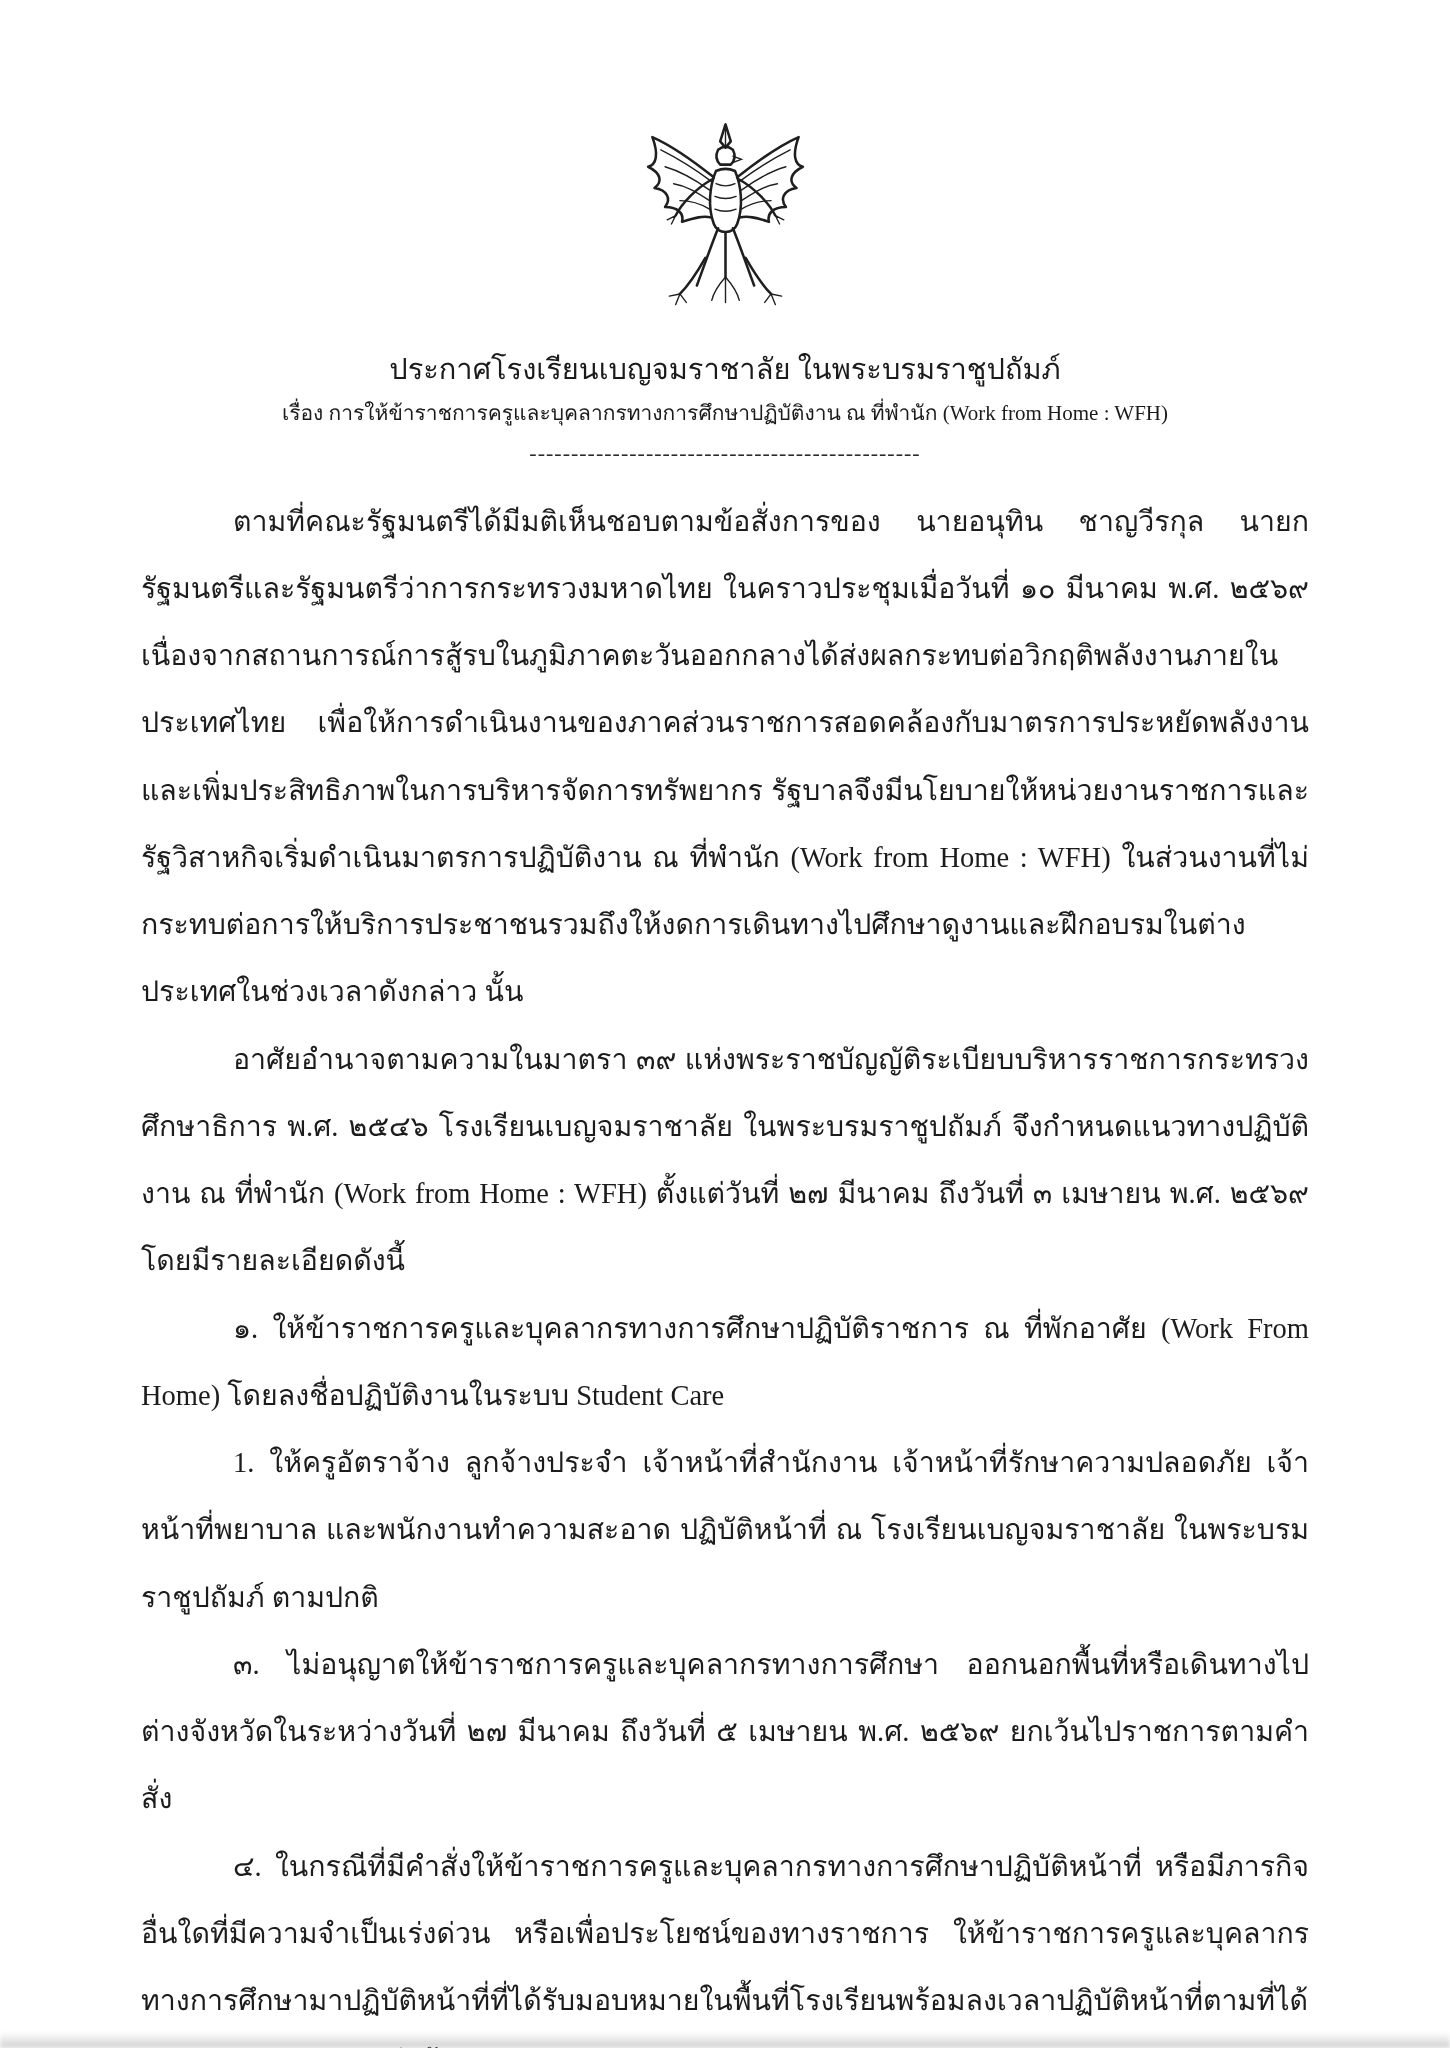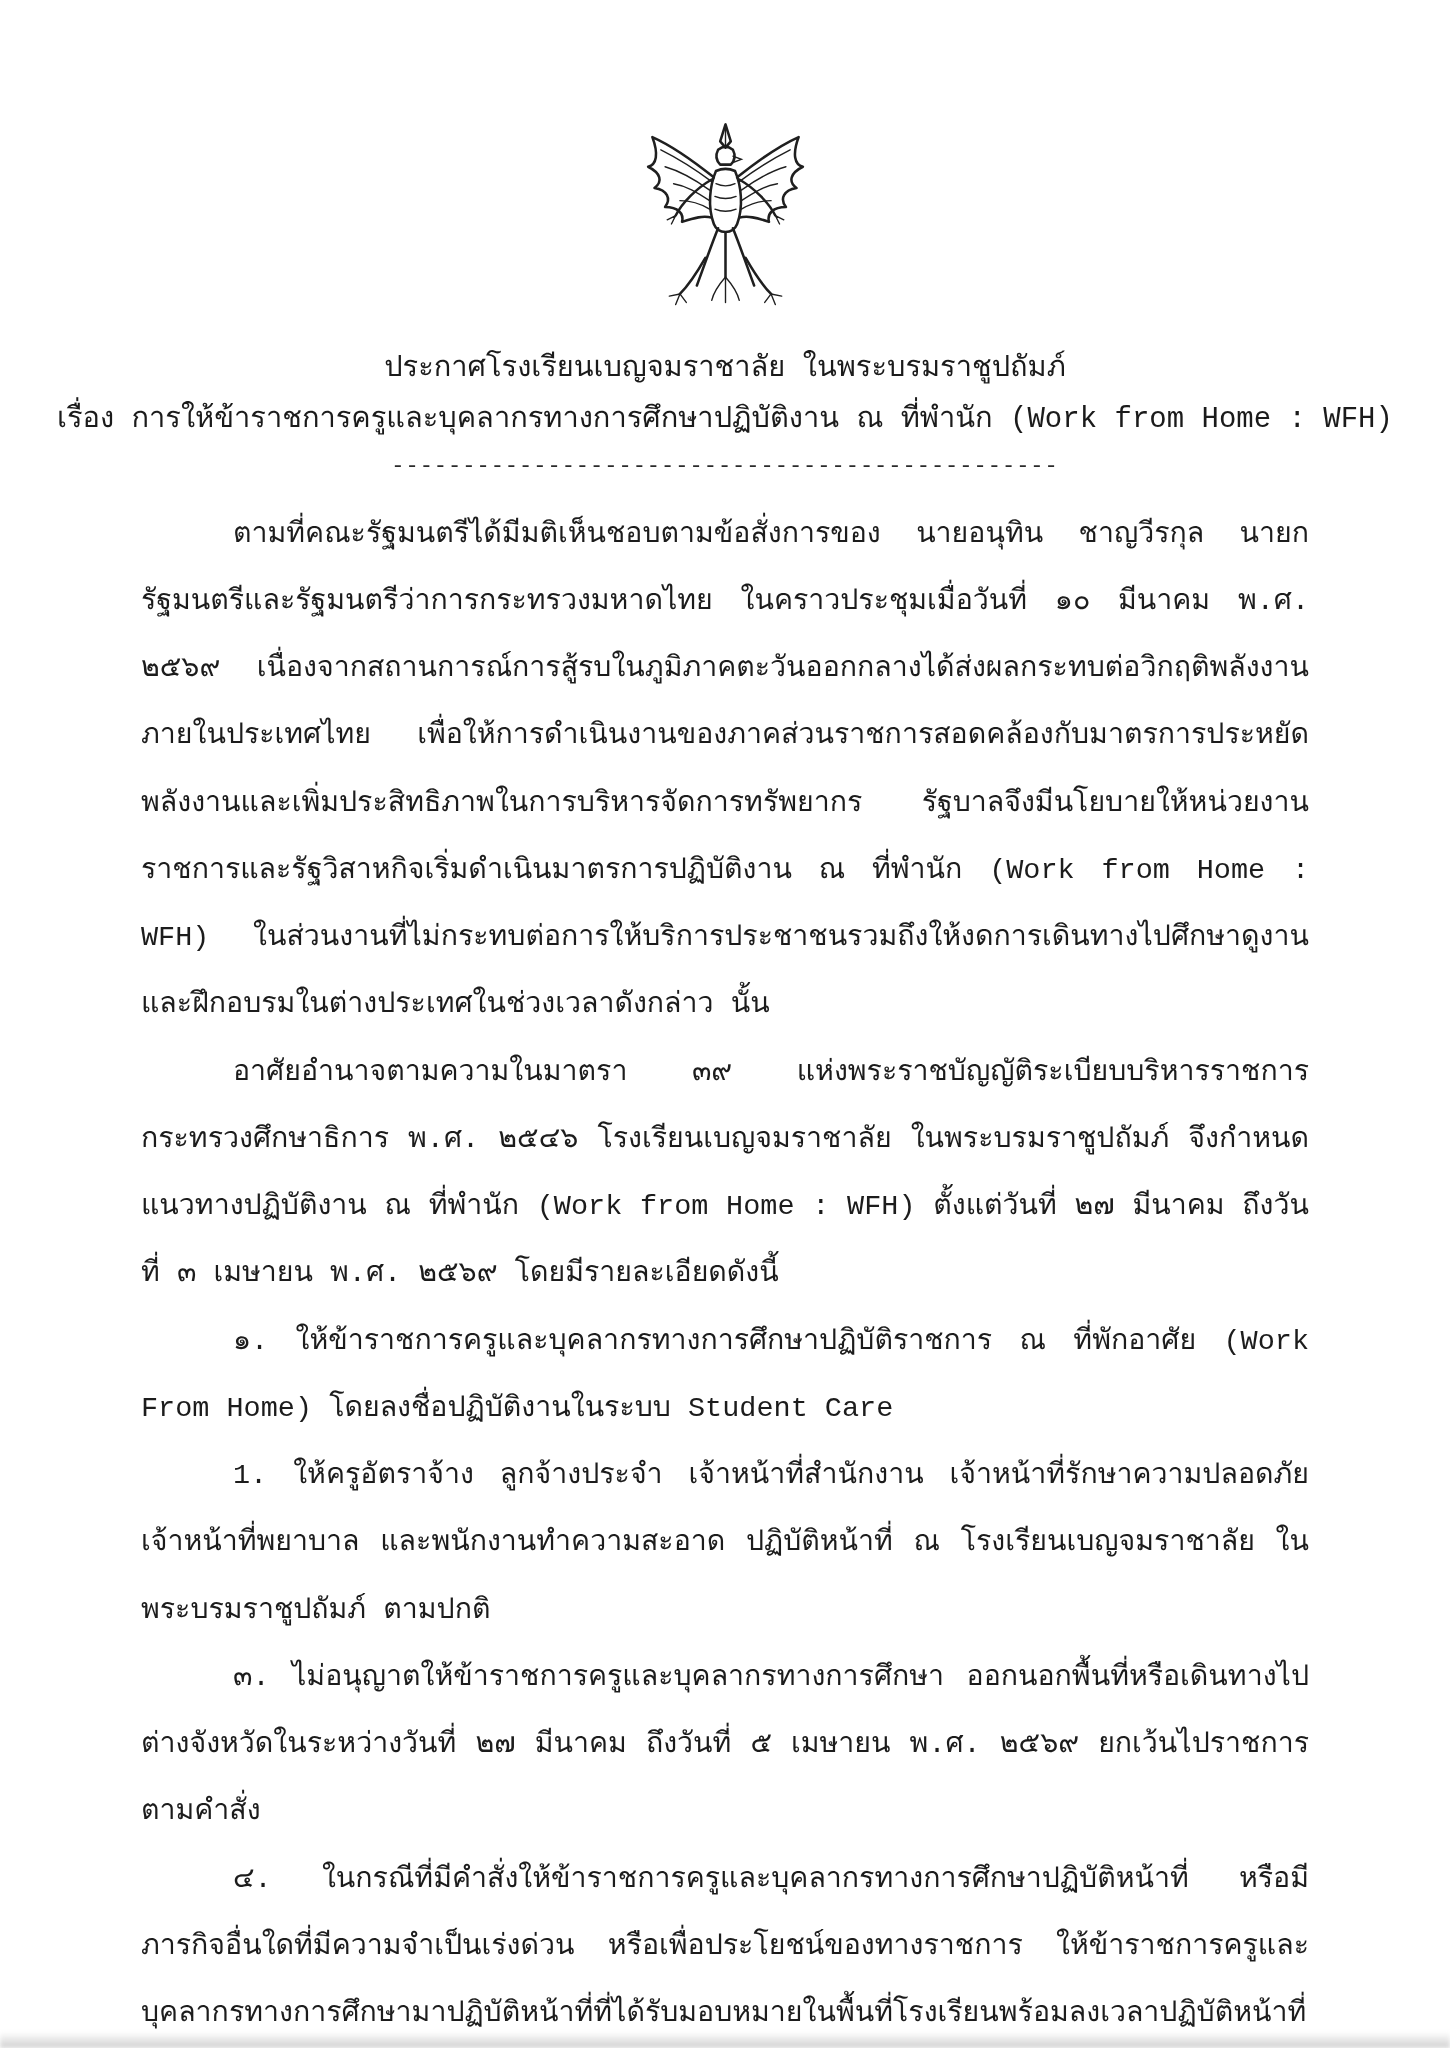--- a/index.html
+++ b/index.html
@@ -1,37 +1,37 @@
 <!DOCTYPE html>
 <html lang="th"><head>
 <meta charset="utf-8">
 <style>
   html,body{margin:0;padding:0;background:#e8e8e8;}
   .page{
     position:relative;
     width:1450px;height:2048px;
     margin:0 auto;
     background:#ffffff;
-    font-family:Liberation Mono, monospace;
+    font-family:Liberation Serif, serif;
     color:#1c1c1c;
     overflow:hidden;
   }
   .emblem-wrap{
     width:100%;
     padding-top:118px;
     display:flex;justify-content:center;
   }
   .doc-head{
     text-align:center;
     margin-top:14px;
     font-size:29px;
     line-height:1.75;
     color:#1b1b1b;
   }
-  .doc-head .subject{font-size:29px;}
+  .doc-head .subject{font-size:21px;}
   .sep{
     text-align:center;
     font-size:22px;
     letter-spacing:1px;
     color:#2a2a2a;
     margin-top:8px;
   }
   .body-text{
     width:1168px;
     margin:0 auto;

